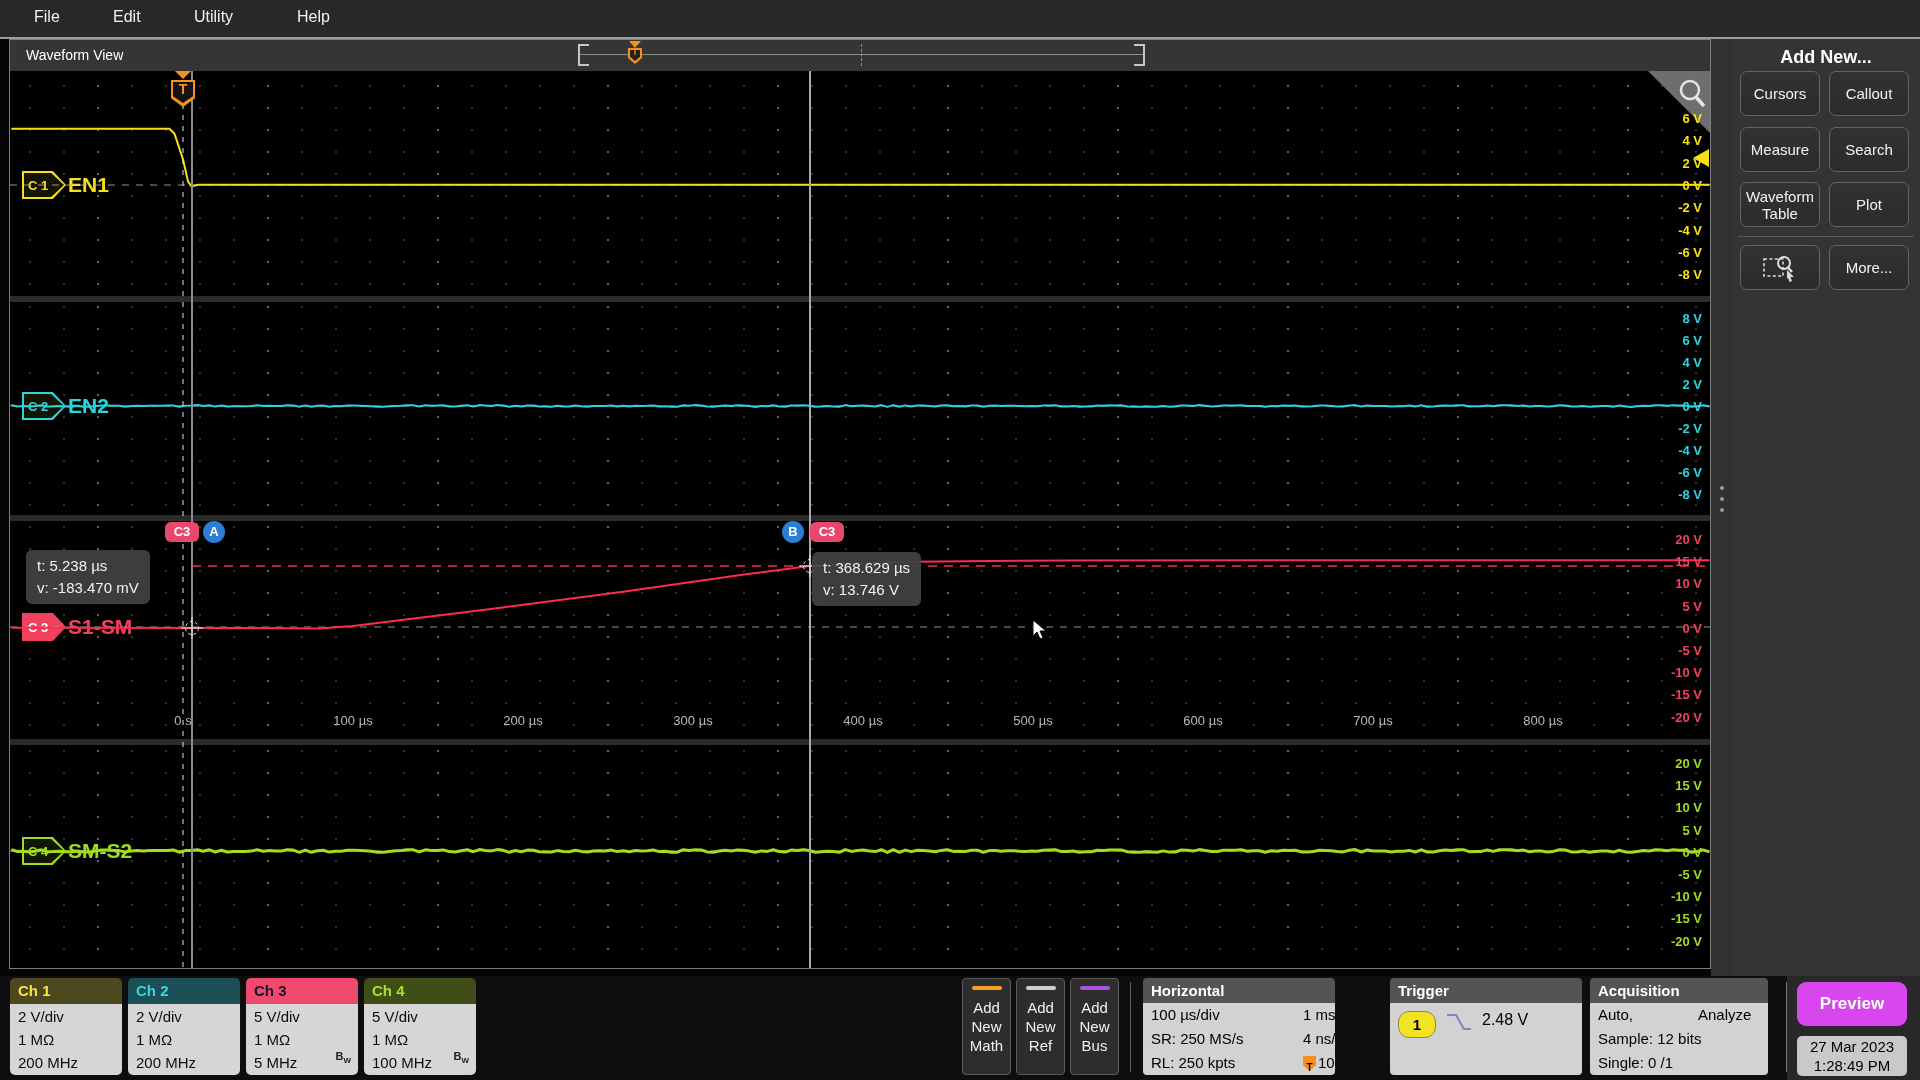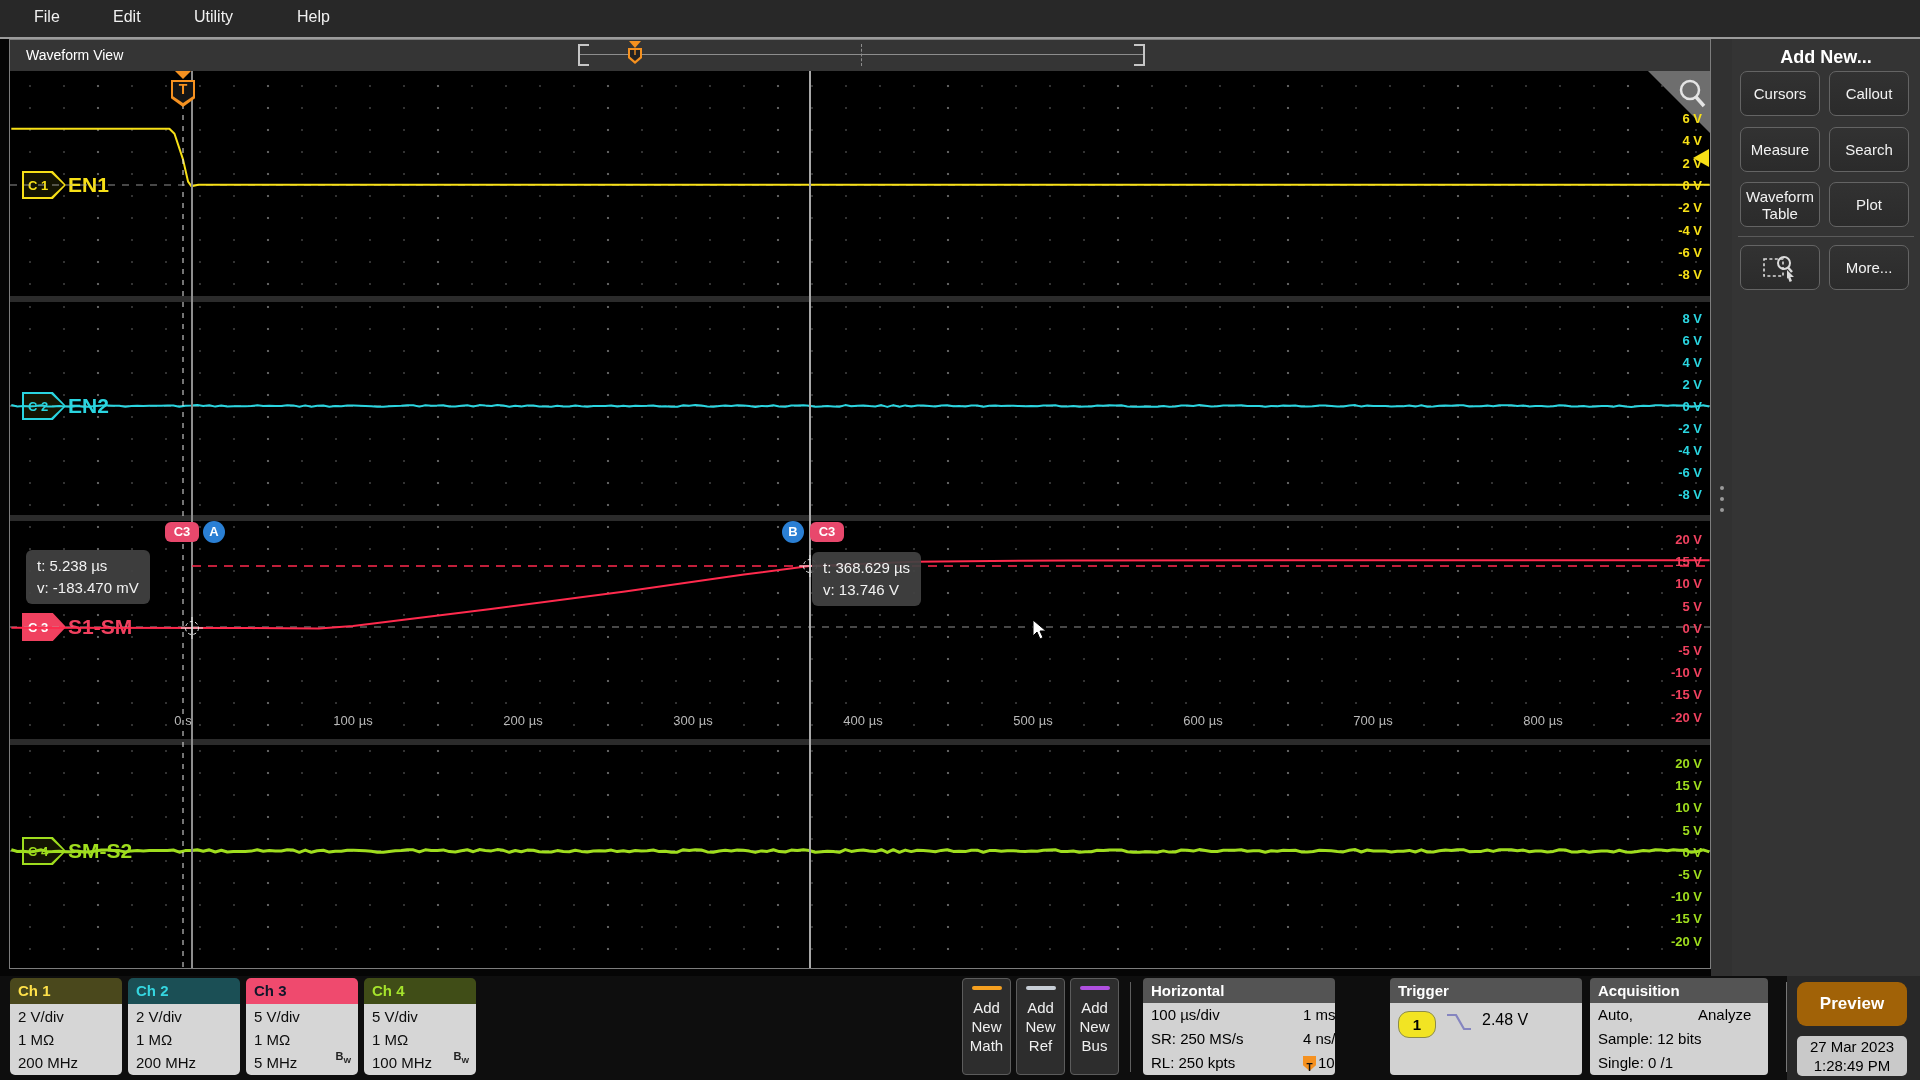--- a/index.html
+++ b/index.html
@@ -71,21 +71,21 @@
   .vdiv{position:absolute;top:6px;height:90px;width:1px;background:#5f5f5f;}
   .panel{position:absolute;top:2px;height:97px;border-radius:4px;overflow:hidden;cursor:pointer;}
   .phead{height:25px;line-height:25px;background:#545454;color:#fff;font-size:15px;font-weight:bold;padding-left:8px;}
   .pbody{height:72px;background:#d2d2d2;color:#000;font-size:15px;position:relative;}
   .prow{position:absolute;left:8px;line-height:24px;white-space:nowrap;}
   .prow-r{position:absolute;line-height:24px;white-space:nowrap;}
   .tflag-sm{display:inline-block;position:relative;width:13px;height:15px;vertical-align:-3px;margin-right:2px;}
   .tflag-sm .bg{position:absolute;inset:0;clip-path:polygon(0 0,100% 0,100% 62%,50% 100%,0 62%);background:#f59120;}
   .tflag-sm .t{position:absolute;left:0;top:0;width:13px;text-align:center;font-size:10px;font-weight:bold;color:#111;}
   #trig-src{position:absolute;left:8px;top:8px;width:36px;height:25px;background:#f2e423;border:1px solid #8c8c4a;border-radius:11px;text-align:center;line-height:25px;font-size:15px;font-weight:bold;color:#000;}
-  #preview-btn{position:absolute;left:1797px;top:6px;width:110px;height:44px;background:#a16207;border-radius:9px;color:#fff;font-size:17px;font-weight:bold;text-align:center;line-height:44px;cursor:pointer;}
+  #preview-btn{position:absolute;left:1797px;top:6px;width:110px;height:44px;background:#d946ef;border-radius:9px;color:#fff;font-size:17px;font-weight:bold;text-align:center;line-height:44px;cursor:pointer;}
   #datetime{position:absolute;left:1797px;top:60px;width:110px;height:40px;background:#c9c9c9;border-radius:5px;color:#000;font-size:15px;text-align:center;line-height:19px;padding-top:1px;box-sizing:border-box;}
 </style>
 </head>
 <body>
 
 <div id="stage">
 
   <div id="menubar">
     <span class="menu-item" style="left:34px">File</span>
     <span class="menu-item" style="left:113px">Edit</span>

